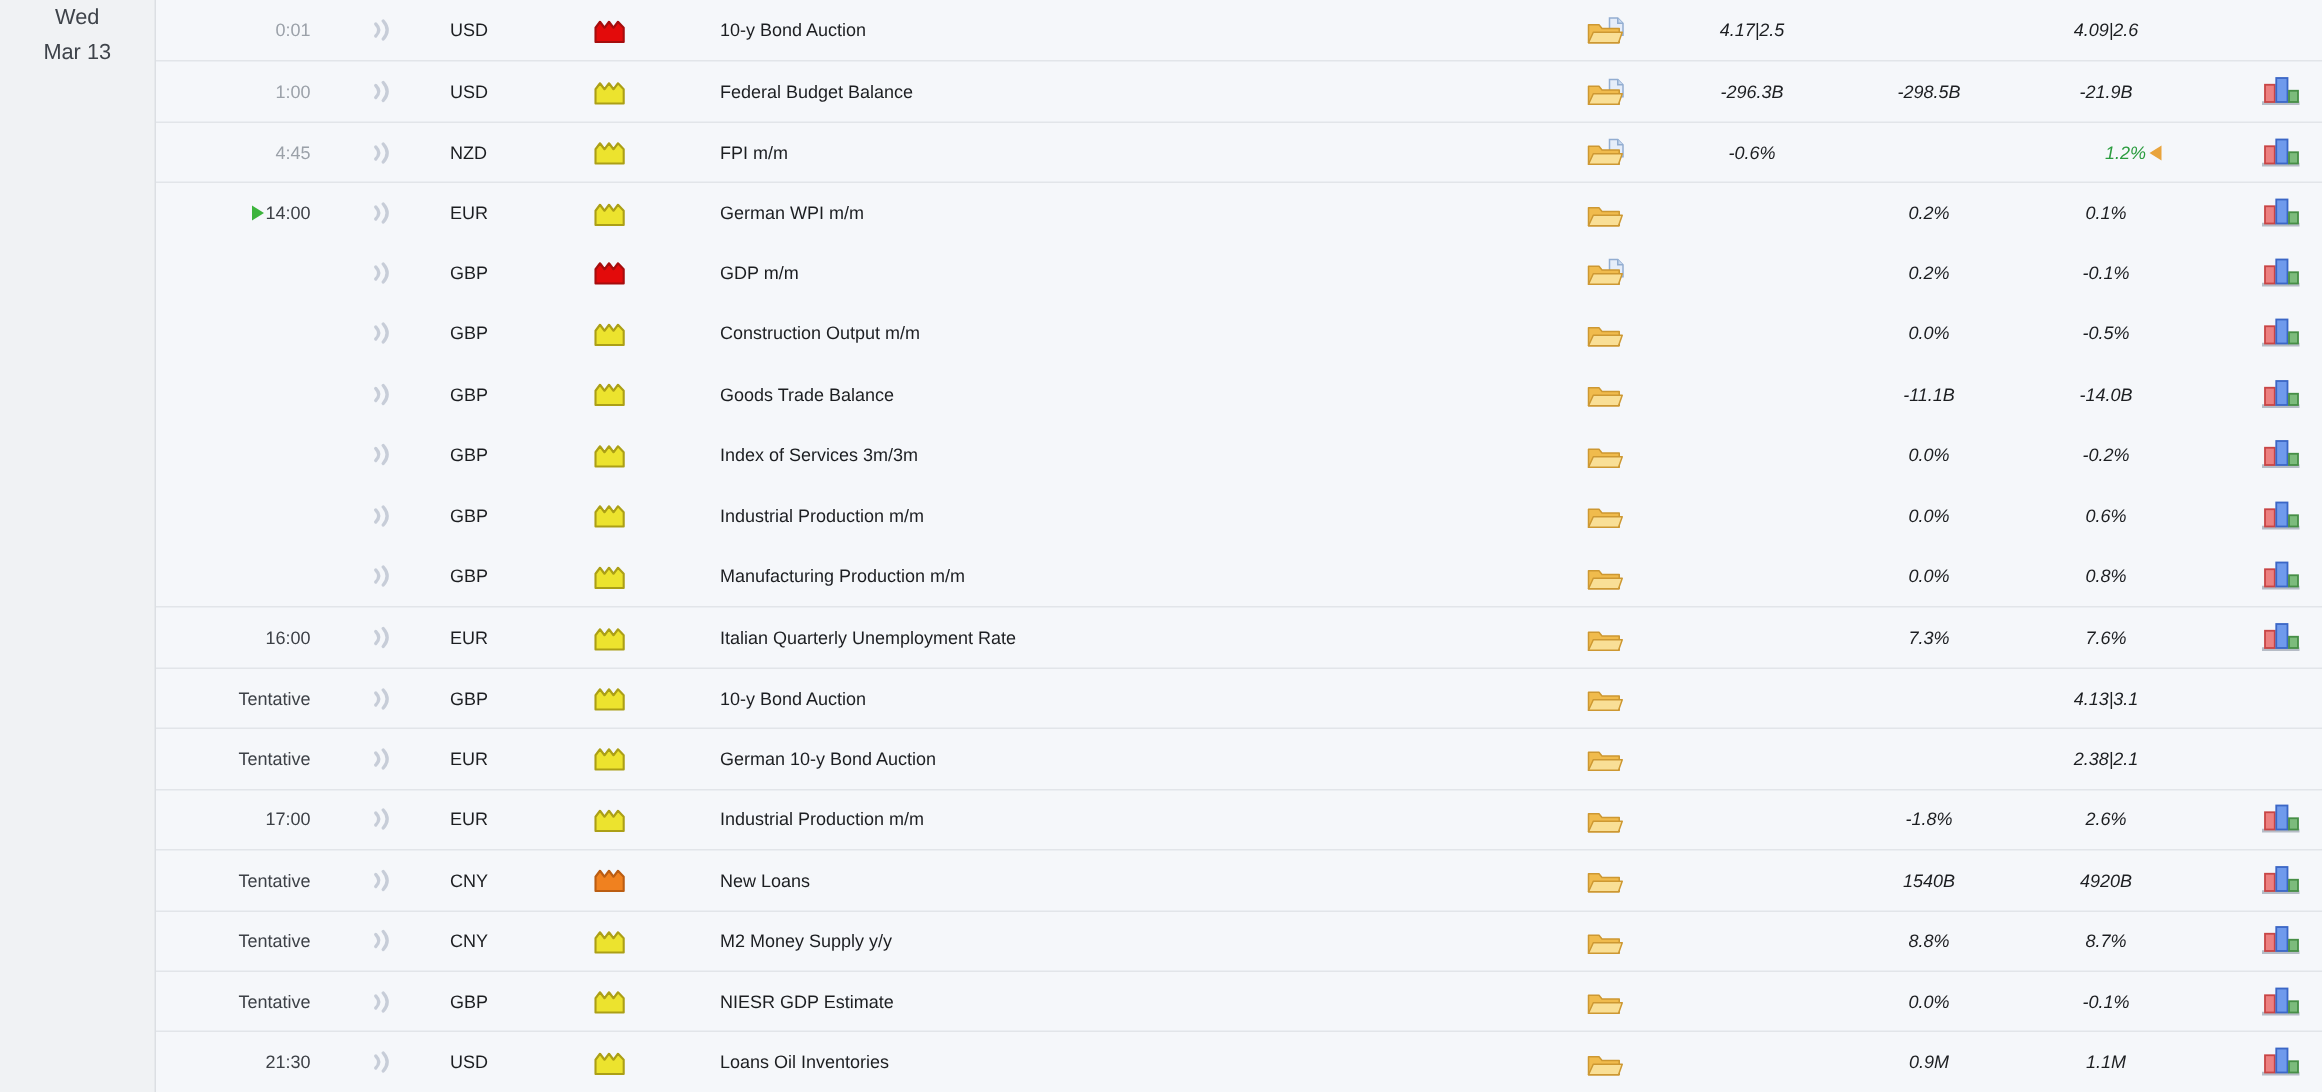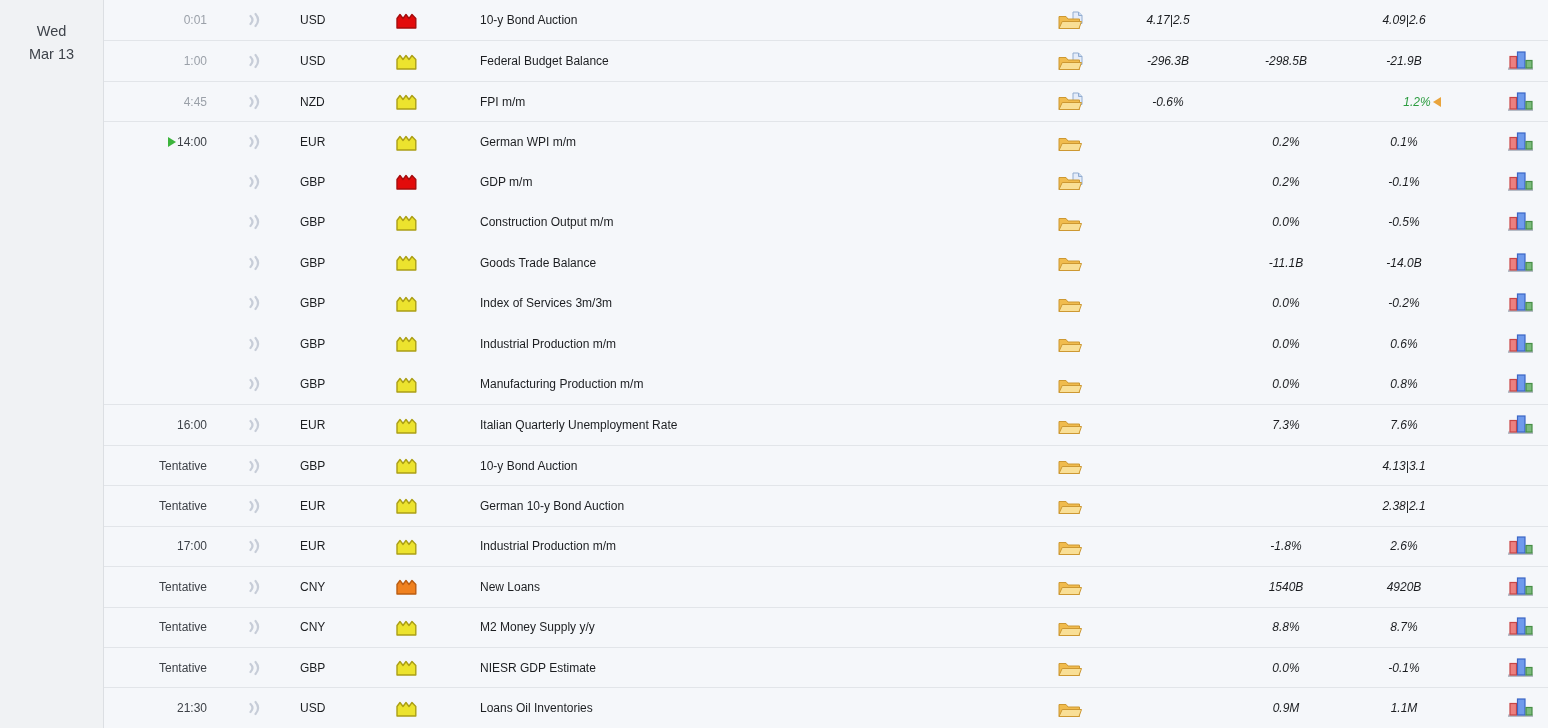--- a/index.html
+++ b/index.html
@@ -5,21 +5,21 @@
   html,body{margin:0;padding:0;}
   body{
     width:1548px;height:728px;overflow:hidden;
     font-family:"Liberation Sans","DejaVu Sans",sans-serif;
     background:#f5f7fa;
   }
   .calendar{display:flex;width:1548px;height:728px;background:#f5f7fa;}
   .date-cell{
     flex:0 0 103px;width:103px;box-sizing:content-box;
     border-right:1px solid #dcdfe3;background:#f0f2f4;
-    text-align:center;padding-top:20px;font-size:14.5px;line-height:23px;color:#3e434a;
+    text-align:center;padding-top:1px;font-size:14.5px;line-height:23px;color:#3e434a;
   }
   .rows{flex:1 1 auto;display:flex;flex-direction:column;}
   .row{
     display:grid;
     grid-template-columns:103px 93px 96px 84px 1fr 50px 120px 116px 120px 84px;
     align-items:center;
     height:40.444px;box-sizing:border-box;
     font-size:12px;color:#1c1e21;
   }
   .row.group-start{border-top:1px solid #e2e5e9;}

